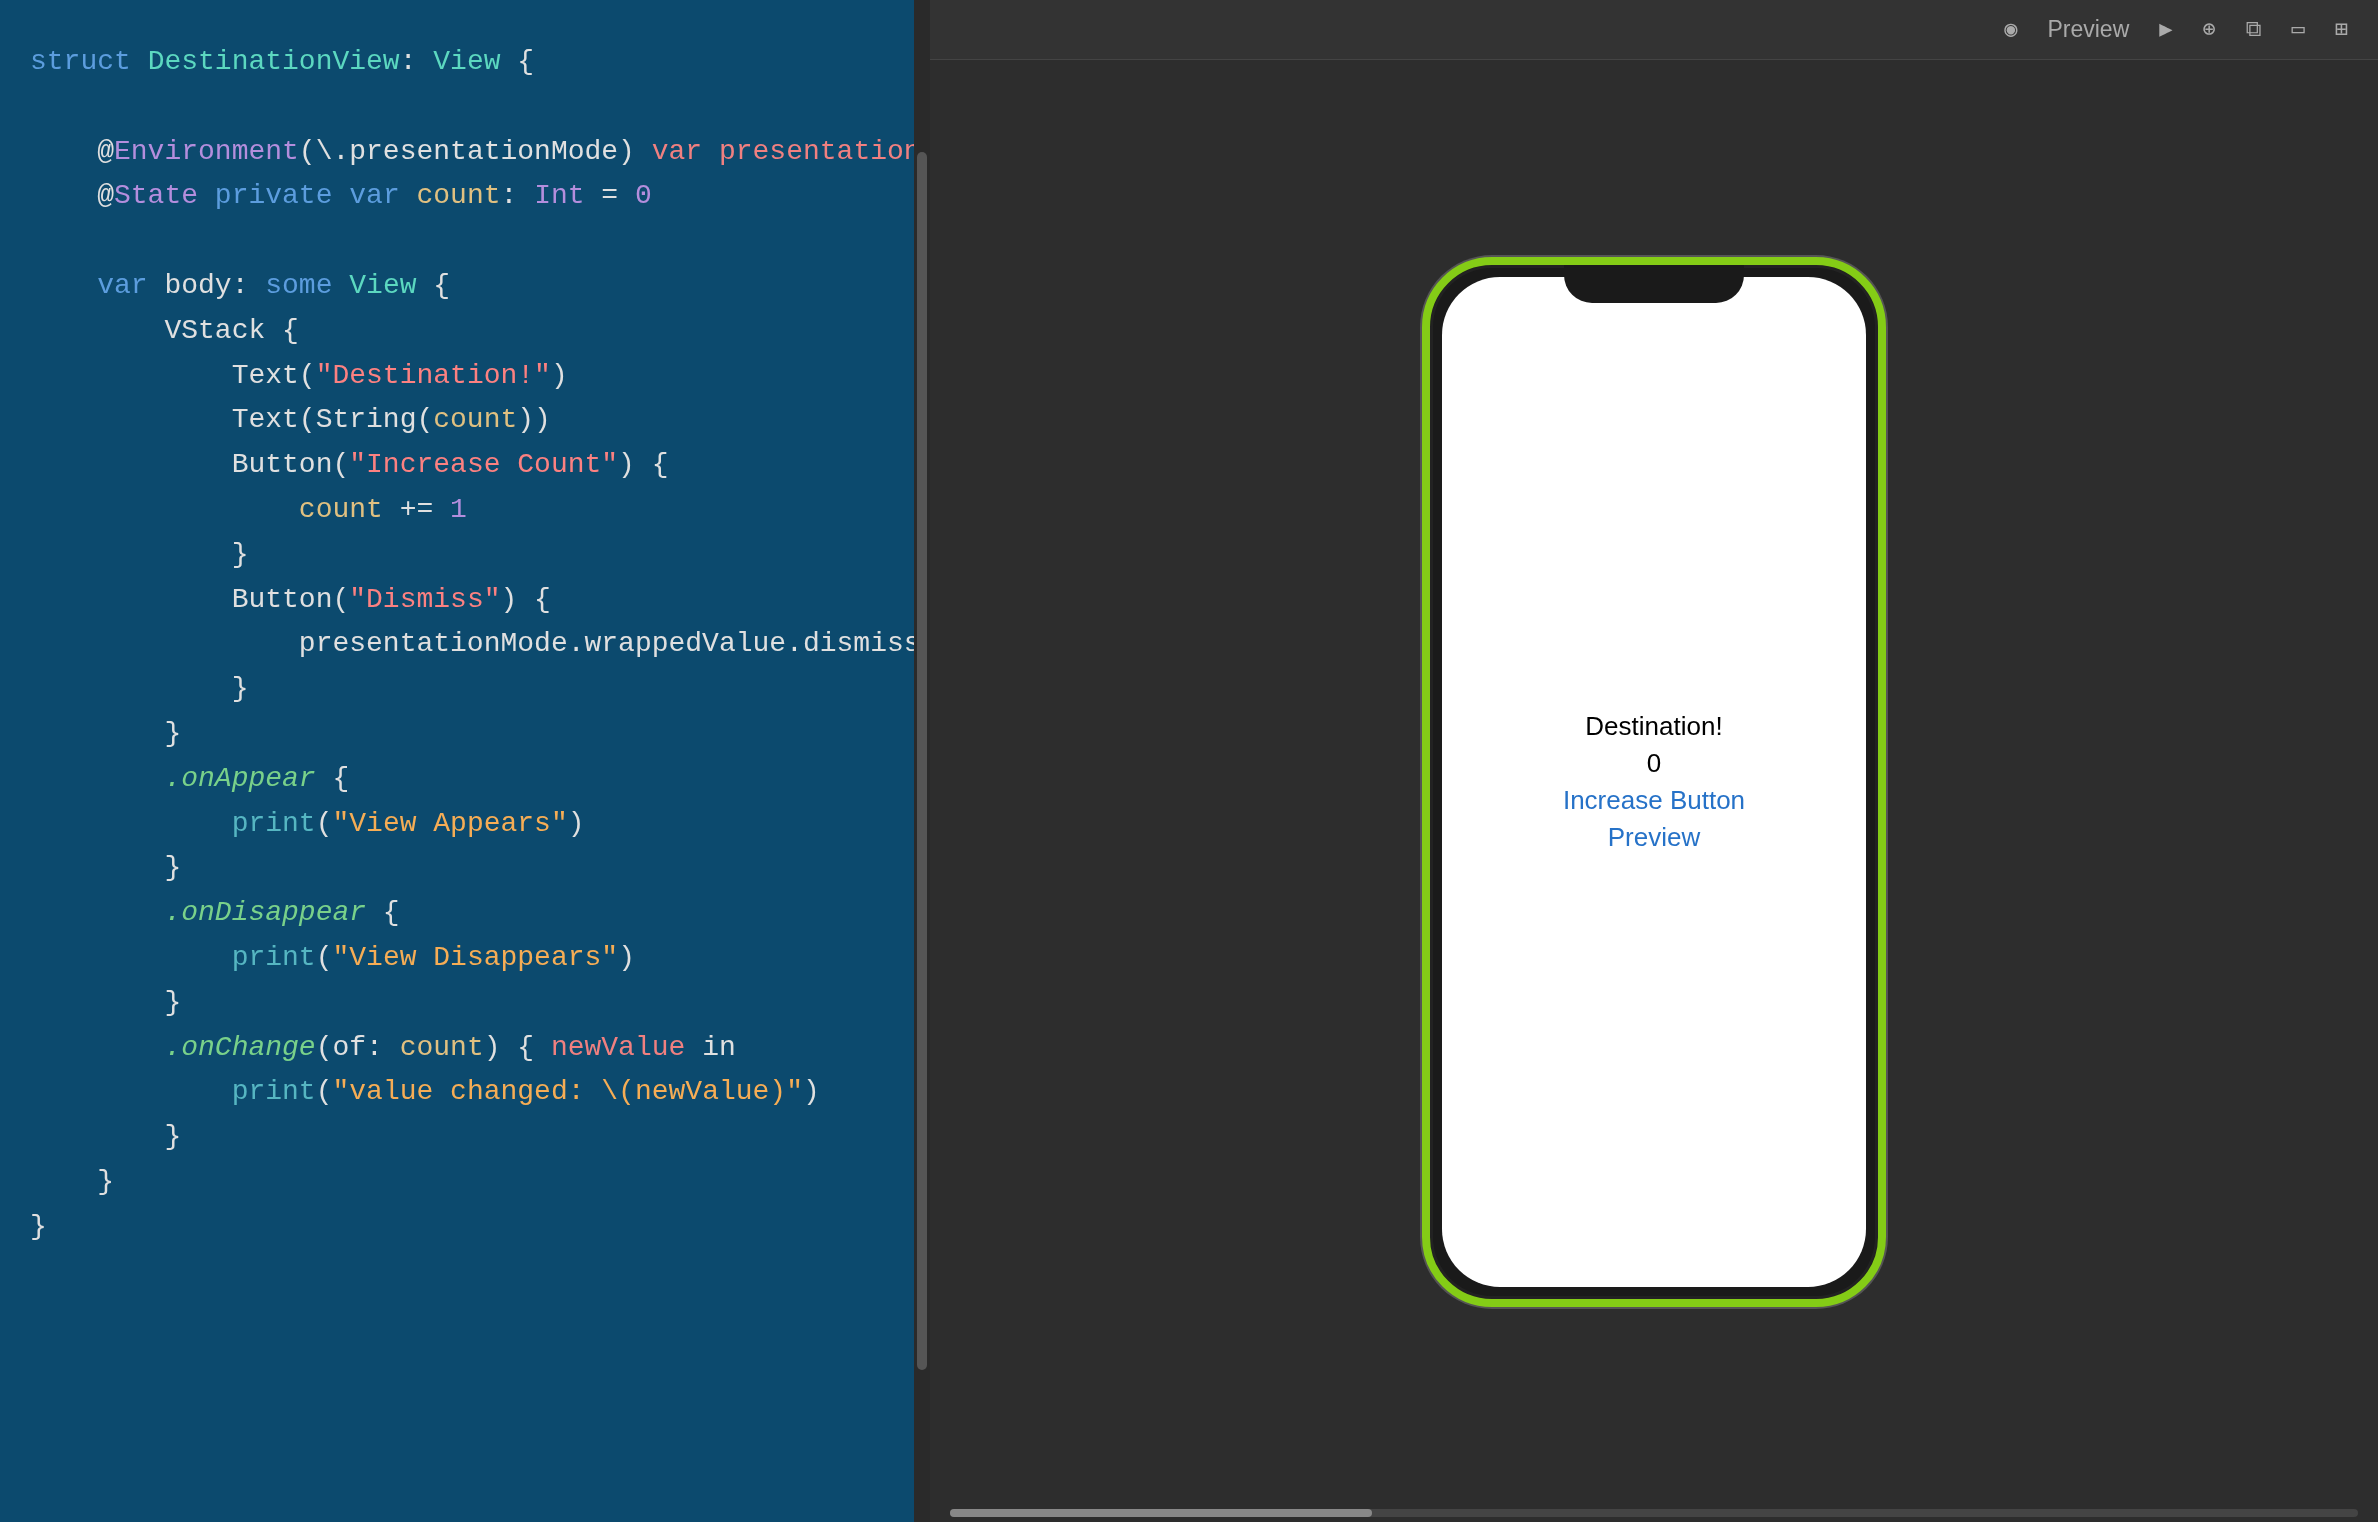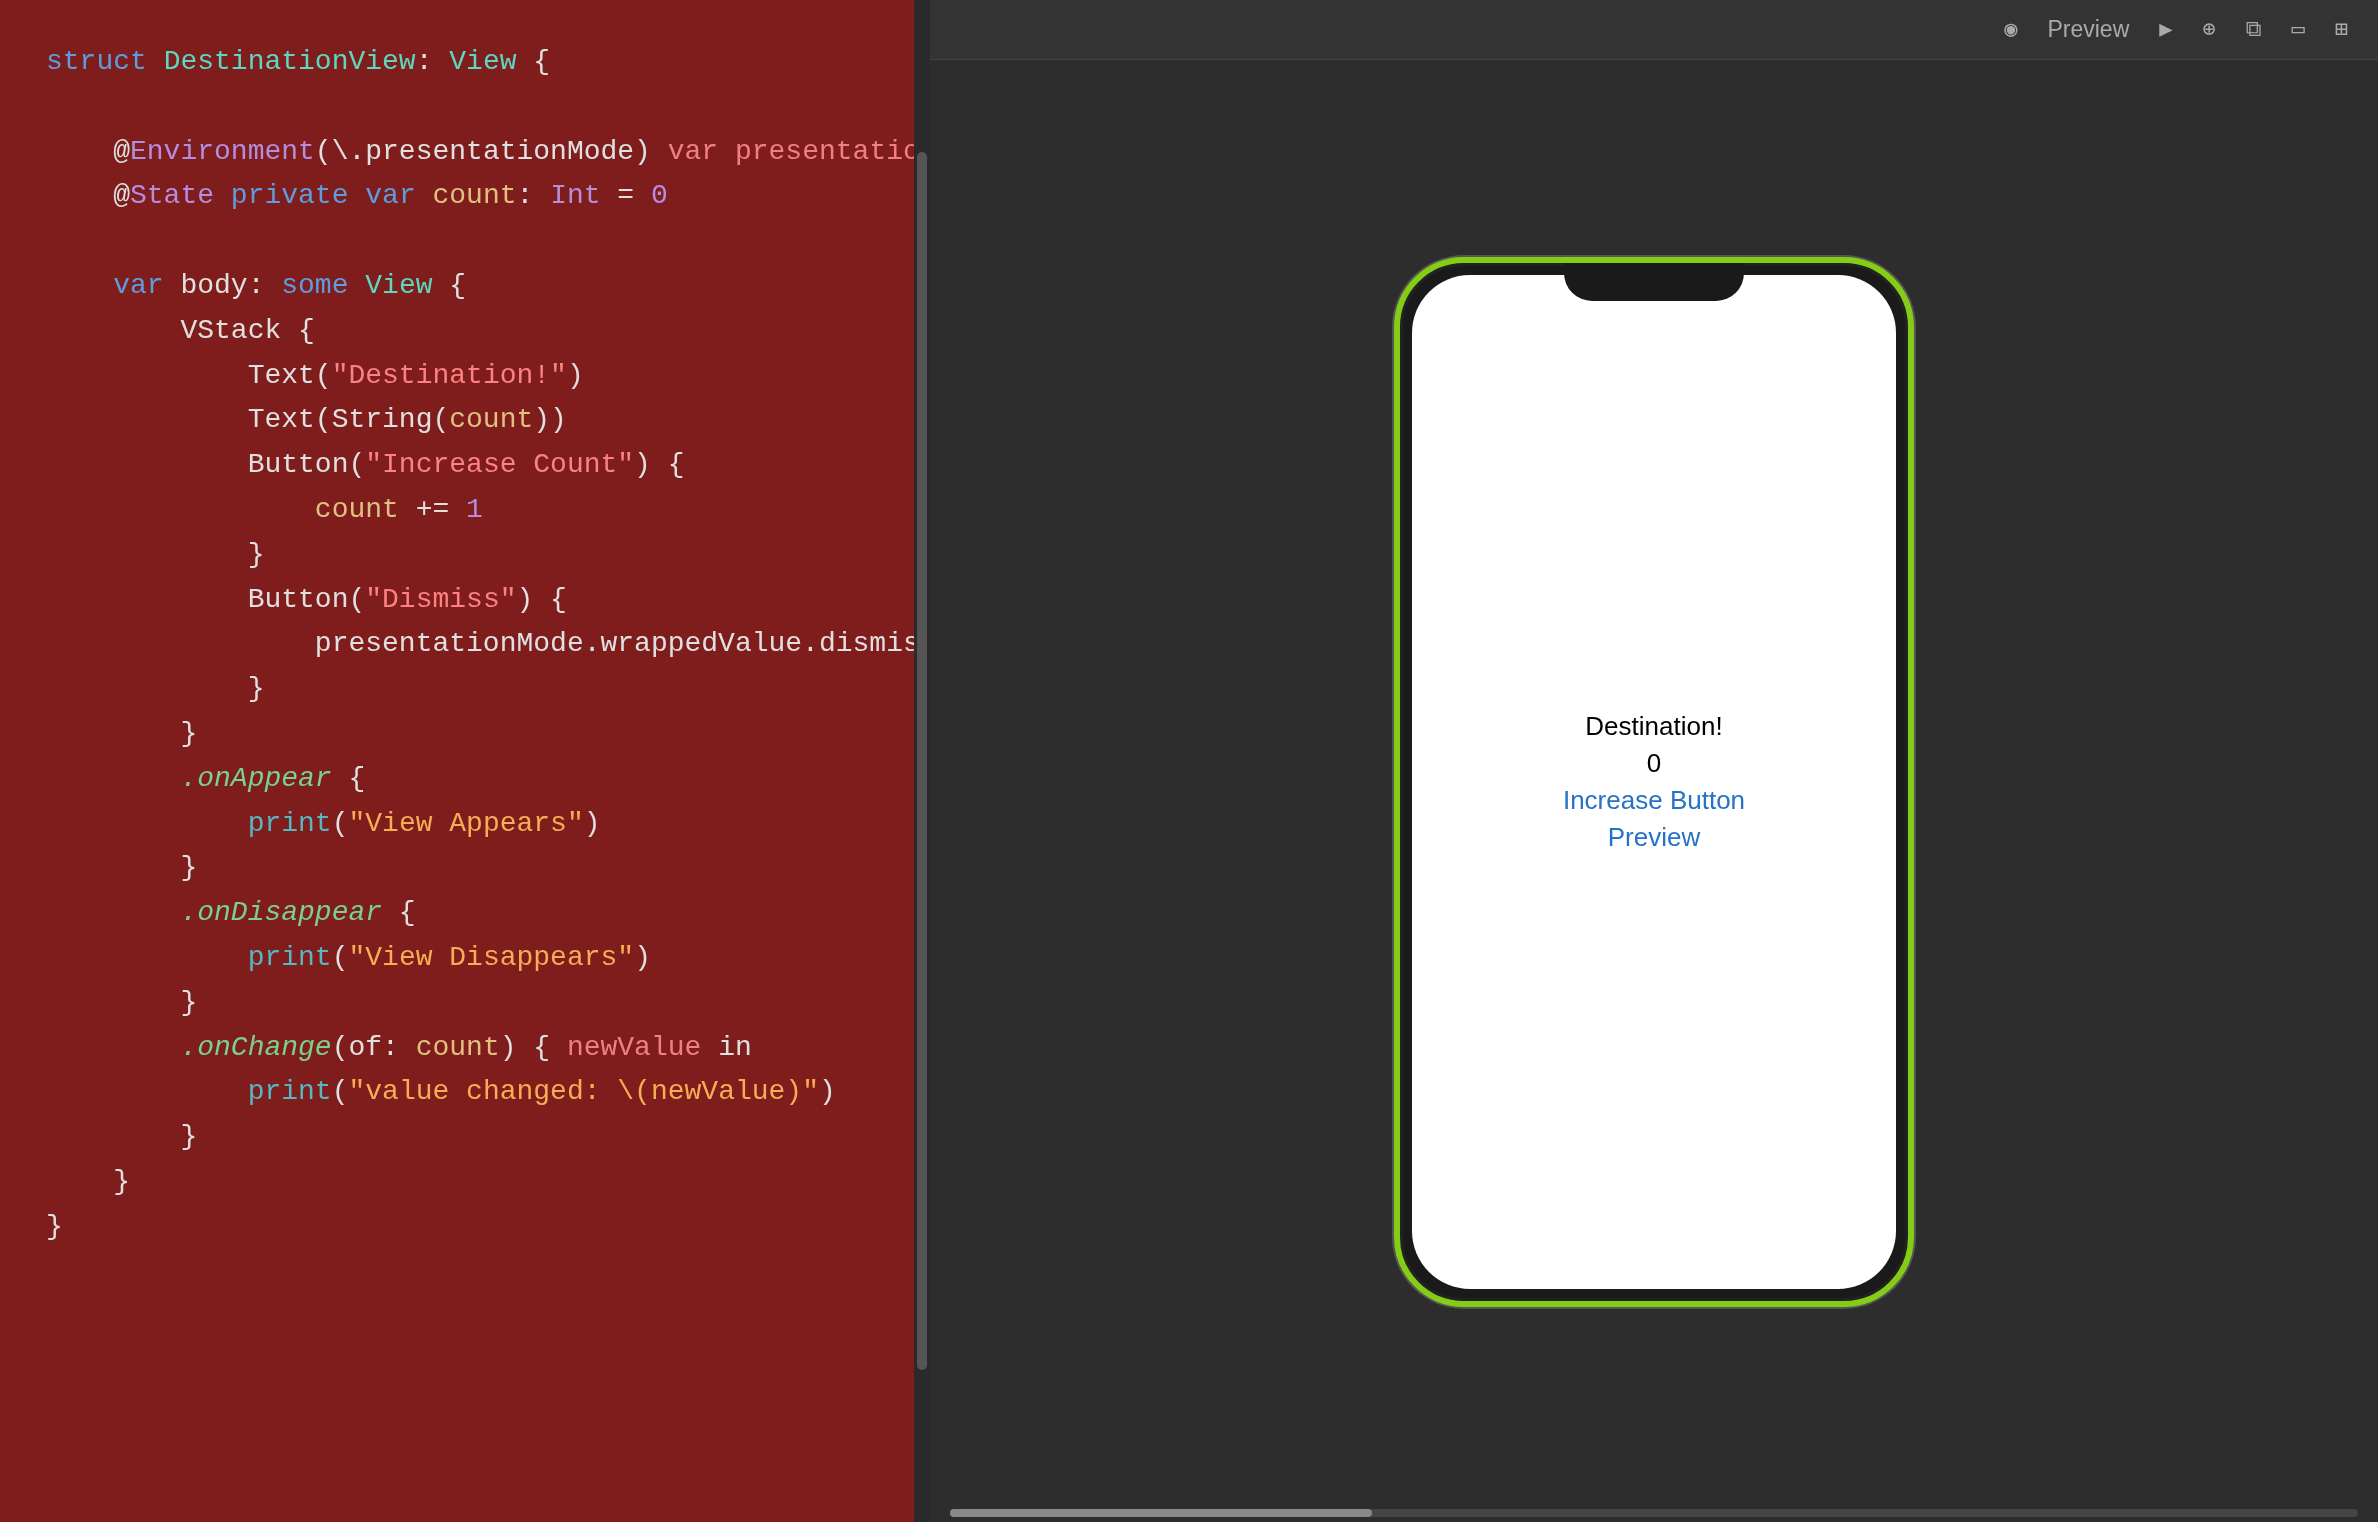--- a/index.html
+++ b/index.html
@@ -14,22 +14,22 @@
       display: flex;
       flex-direction: row;
       background: #1e1e1e;
       font-family: 'Courier New', Courier, monospace;
       overflow: hidden;
     }
 
     
     .code-panel {
       flex: 0 0 930px;
-      background: #7f1d1d;
-      padding: 40px 46px;
+      background: #0c4a6e;
+      padding: 40px 30px;
       overflow: hidden;
       position: relative;
     }
 
     .code-content {
       font-size: 28px;
       line-height: 1.6;
       white-space: pre;
     }
 
@@ -103,25 +103,25 @@
 
     
     .phone-container {
       flex: 1;
       display: flex;
       align-items: center;
       justify-content: center;
     }
 
     .phone-frame {
-      width: 520px;
+      width: 464px;
       height: 1050px;
       background: #1a1a1a;
       border-radius: 70px;
-      border: 6px solid #84cc16;
+      border: 8px solid #84cc16;
       position: relative;
       box-shadow: 0 0 0 2px #555, inset 0 0 0 3px #222;
       display: flex;
       flex-direction: column;
       align-items: center;
       overflow: hidden;
     }
 
     
     .phone-notch {

